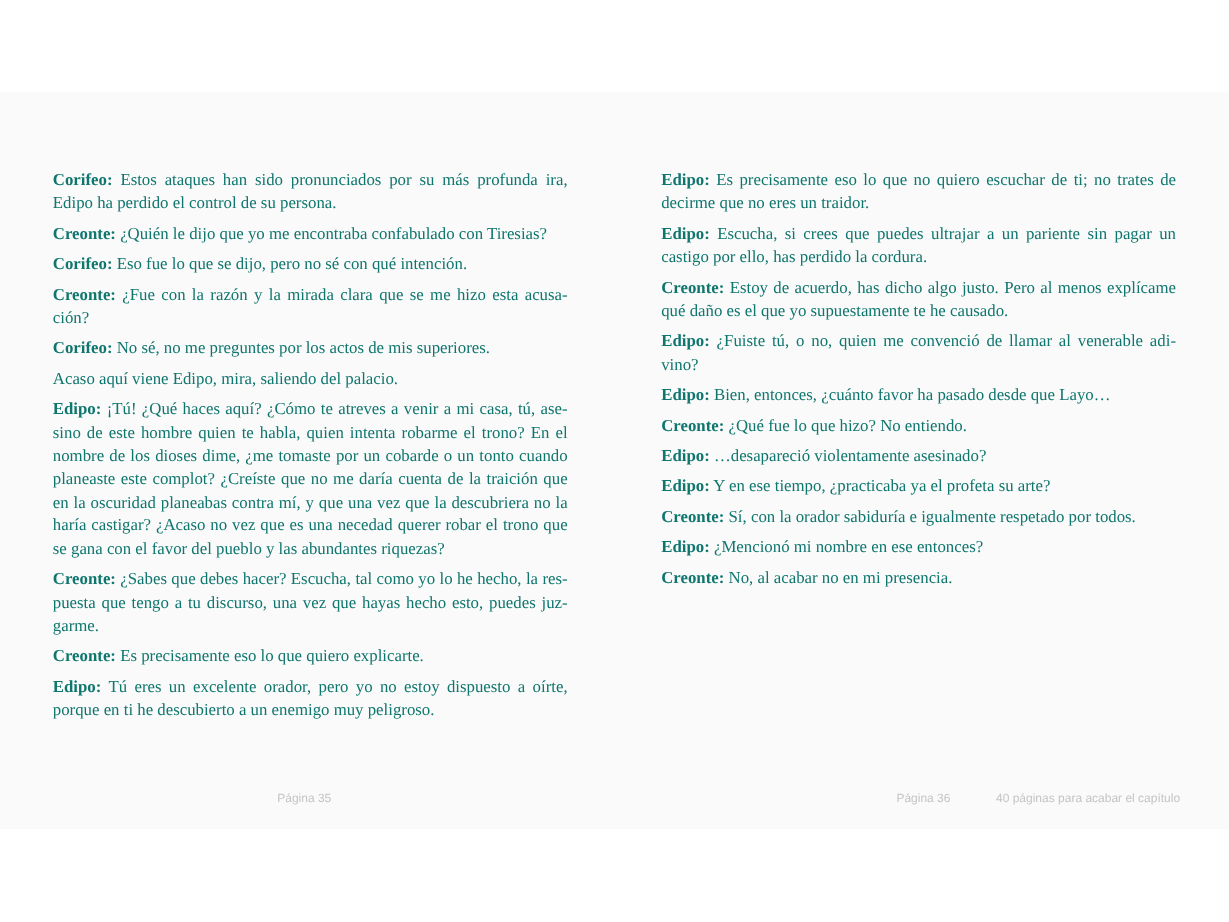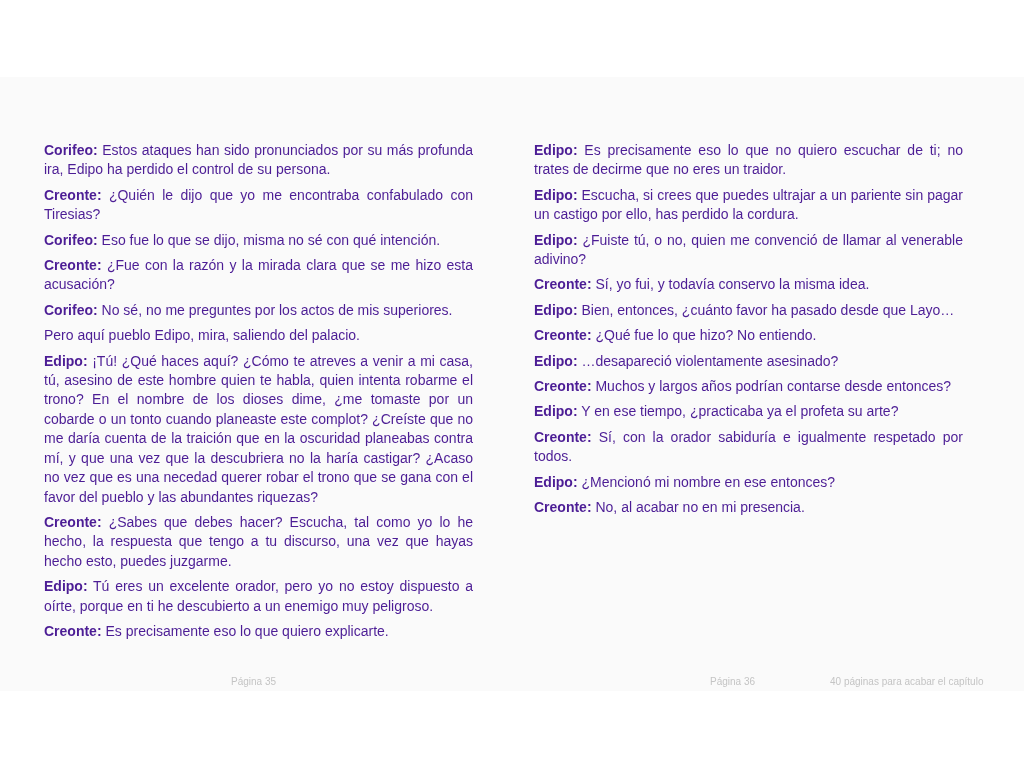--- a/index.html
+++ b/index.html
@@ -15,75 +15,73 @@
       left: 0;
       top: 77px;
       width: 1024px;
       height: 614px;
       background: #fafafa;
     }
     .page {
       position: absolute;
       top: 64px;
       width: 429px;
-      font-family: Liberation Sans, sans-serif;
+      font-family: Liberation Serif, serif;
       font-size: 14px;
       line-height: 19.4px;
-      color: #4c1d95;
+      color: #0f766e;
     }
     .page.left { left: 44px; }
-    .page.right { left: 534px; }
+    .page.right { left: 551px; }
     .para {
       margin: 0 0 6px 0;
       text-align: justify;
       hyphens: manual;
     }
     .speaker {
       font-weight: bold;
     }
     .footer {
       position: absolute;
       top: 583px;
       font-family: "Liberation Sans", "DejaVu Sans", sans-serif;
       font-size: 10px;
       color: #c4c4c4;
       white-space: nowrap;
-      margin-top: 16px;
     }
     .footer.page-num-left { left: 231px; }
-    .footer.page-num-right { left: 710px; }
+    .footer.page-num-right { left: 747px; }
     .footer.remaining { left: 830px; }
   </style>
 </head>
 <body>
 
 <div class="reader">
 
   <div class="page left">
     <p class="para"><span class="speaker">Corifeo:</span><span> Estos ataques han sido pronunciados por su más profunda ira, Edipo ha perdido el control de su persona.</span></p>
     <p class="para"><span class="speaker">Creonte:</span><span> ¿Quién le dijo que yo me encontraba confabulado con Tiresias?</span></p>
-    <p class="para"><span class="speaker">Corifeo:</span><span> Eso fue lo que se dijo, misma no sé con qué intención.</span></p>
+    <p class="para"><span class="speaker">Corifeo:</span><span> Eso fue lo que se dijo, pero no sé con qué intención.</span></p>
     <p class="para"><span class="speaker">Creonte:</span><span> ¿Fue con la razón y la mirada clara que se me hizo esta acusa­ción?</span></p>
     <p class="para"><span class="speaker">Corifeo:</span><span> No sé, no me preguntes por los actos de mis superiores.</span></p>
-    <p class="para"><span class="speaker"></span><span>Pero aquí pueblo Edipo, mira, saliendo del palacio.</span></p>
+    <p class="para"><span class="speaker"></span><span>Acaso aquí viene Edipo, mira, saliendo del palacio.</span></p>
     <p class="para"><span class="speaker">Edipo:</span><span> ¡Tú! ¿Qué haces aquí? ¿Cómo te atreves a venir a mi casa, tú, ase­sino de este hombre quien te habla, quien intenta robarme el trono? En el nombre de los dioses dime, ¿me tomaste por un cobarde o un tonto cuando planeaste este complot? ¿Creíste que no me daría cuenta de la trai­ción que en la oscuridad planeabas contra mí, y que una vez que la descu­briera no la haría castigar? ¿Acaso no vez que es una necedad querer robar el trono que se gana con el favor del pueblo y las abundantes riquezas?</span></p>
     <p class="para"><span class="speaker">Creonte:</span><span> ¿Sabes que debes hacer? Escucha, tal como yo lo he hecho, la res­puesta que tengo a tu discurso, una vez que hayas hecho esto, puedes juz­garme.</span></p>
+    <p class="para"><span class="speaker">Creonte:</span><span> Es precisamente eso lo que quiero explicarte.</span></p>
     <p class="para"><span class="speaker">Edipo:</span><span> Tú eres un excelente orador, pero yo no estoy dispuesto a oírte, porque en ti he descubierto a un enemigo muy peligroso.</span></p>
-    <p class="para"><span class="speaker">Creonte:</span><span> Es precisamente eso lo que quiero explicarte.</span></p>
   </div>
 
   <div class="page right">
     <p class="para"><span class="speaker">Edipo:</span><span> Es precisamente eso lo que no quiero escuchar de ti; no trates de decirme que no eres un traidor.</span></p>
     <p class="para"><span class="speaker">Edipo:</span><span> Escucha, si crees que puedes ultrajar a un pariente sin pagar un castigo por ello, has perdido la cordura.</span></p>
+    <p class="para"><span class="speaker">Creonte:</span><span> Estoy de acuerdo, has dicho algo justo. Pero al menos explícame qué daño es el que yo supuestamente te he causado.</span></p>
     <p class="para"><span class="speaker">Edipo:</span><span> ¿Fuiste tú, o no, quien me convenció de llamar al venerable adi­vino?</span></p>
-    <p class="para"><span class="speaker">Creonte:</span><span> Sí, yo fui, y todavía conservo la misma idea.</span></p>
     <p class="para"><span class="speaker">Edipo:</span><span> Bien, entonces, ¿cuánto favor ha pasado desde que Layo…</span></p>
     <p class="para"><span class="speaker">Creonte:</span><span> ¿Qué fue lo que hizo? No entiendo.</span></p>
     <p class="para"><span class="speaker">Edipo:</span><span> …desapareció violentamente asesinado?</span></p>
-    <p class="para"><span class="speaker">Creonte:</span><span> Muchos y largos años podrían contarse desde entonces?</span></p>
     <p class="para"><span class="speaker">Edipo:</span><span> Y en ese tiempo, ¿practicaba ya el profeta su arte?</span></p>
     <p class="para"><span class="speaker">Creonte:</span><span> Sí, con la orador sabiduría e igualmente respetado por todos.</span></p>
     <p class="para"><span class="speaker">Edipo:</span><span> ¿Mencionó mi nombre en ese entonces?</span></p>
     <p class="para"><span class="speaker">Creonte:</span><span> No, al acabar no en mi presencia.</span></p>
   </div>
 
   <div class="footer page-num-left">Página 35</div>
   <div class="footer page-num-right">Página 36</div>
   <div class="footer remaining">40 páginas para acabar el capítulo</div>
 </div>

